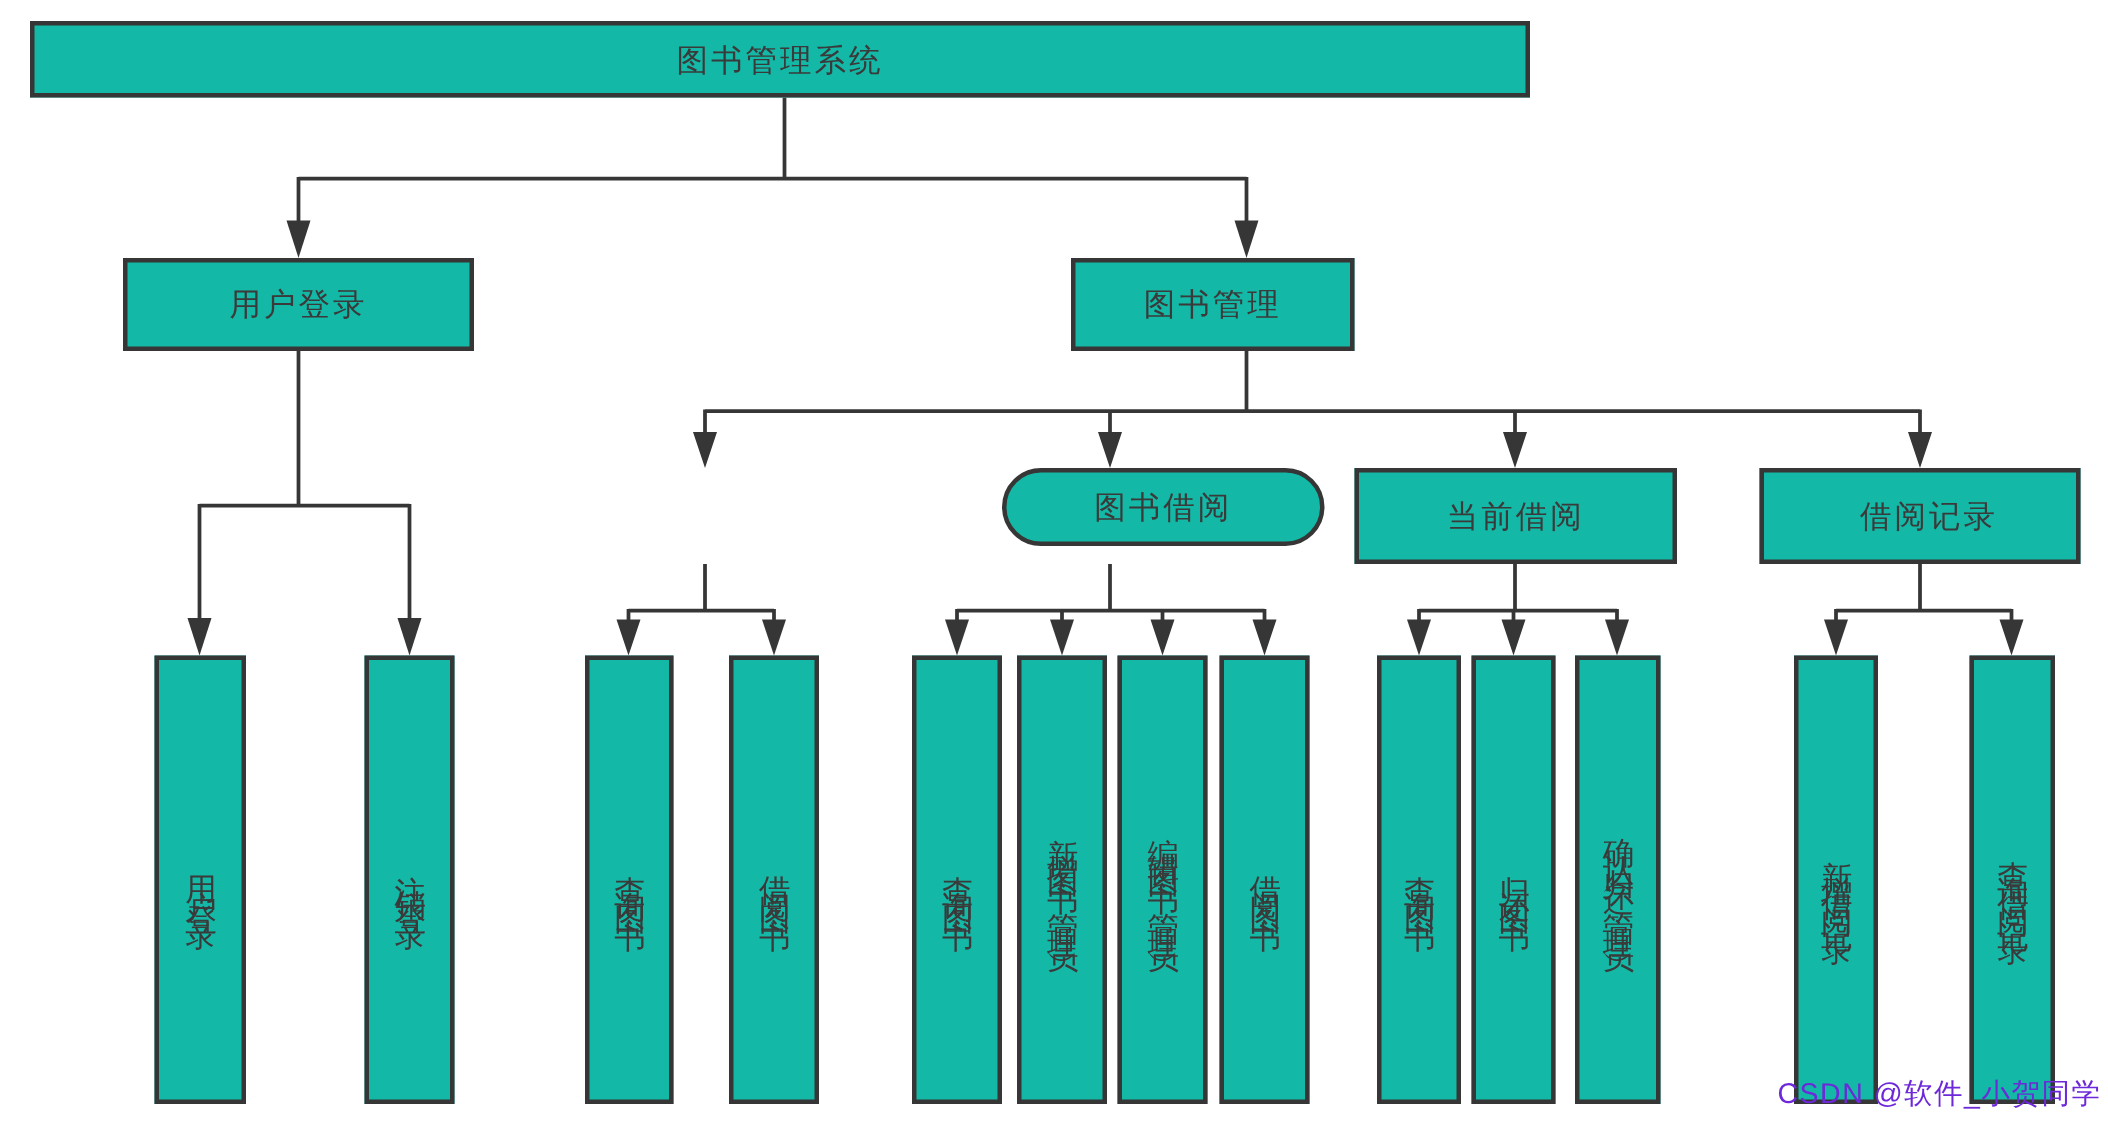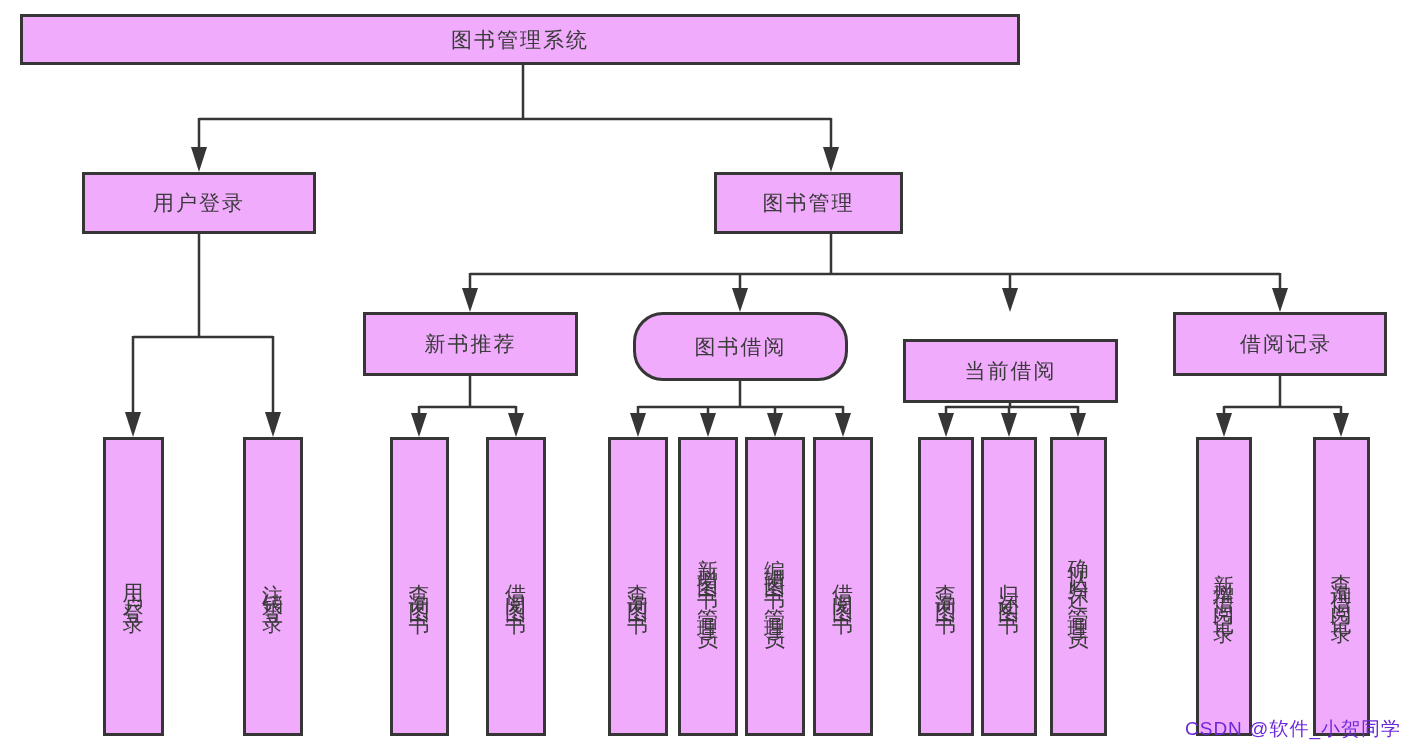--- a/index.html
+++ b/index.html
@@ -20,21 +20,21 @@
   svg.connectors {
     position: absolute;
     left: 0; top: 0;
     width: 1405px; height: 747px;
     pointer-events: none;
   }
 
   .node {
     position: absolute;
     border: 3px solid #363636;
-    background: #f0abfc;
+    background: #14b8a6;
     display: flex;
     align-items: center;
     justify-content: center;
     color: #3a3a3a;
   }
   .hlabel {
     font-size: 21px;
     letter-spacing: 2px;
     white-space: nowrap;
   }
@@ -47,22 +47,22 @@
     white-space: nowrap;
   }
 
   
   .n-root { left: 20px;  top: 14px;  width: 1000px; height: 51px; }
   
   .n-login  { left: 82px;  top: 172px; width: 234px; height: 62px; }
   .n-bookmg { left: 714px; top: 172px; width: 189px; height: 62px; }
   
   .n-s1 { left: 363px;  top: 312px; width: 215px; height: 64px; }
-  .n-s2 { left: 633px;  top: 312px; width: 215px; height: 69px; border-radius: 30px; }
-  .n-s3 { left: 903px;  top: 312px; width: 215px; height: 64px; margin-top: 27px; }
+  .n-s2 { left: 668px;  top: 312px; width: 215px; height: 52px; border-radius: 30px; }
+  .n-s3 { left: 903px;  top: 312px; width: 215px; height: 64px; }
   .n-s4 { left: 1173px; top: 312px; width: 214px; height: 64px; padding-left: 12px; }
   
   .n-u1 { left: 103px;  width: 61px; }
   .n-u2 { left: 243px;  width: 60px; }
   .n-n1 { left: 390px;  width: 59px; }
   .n-n2 { left: 486px;  width: 60px; }
   .n-b1 { left: 608px;  width: 60px; }
   .n-b2 { left: 678px;  width: 60px; }
   .n-b3 { left: 745px;  width: 60px; }
   .n-b4 { left: 813px;  width: 60px; }
@@ -139,23 +139,20 @@
     <span class="hlabel">图书管理系统</span>
   </div>
 
   <div class="node n-login">
     <span class="hlabel">用户登录</span>
   </div>
   <div class="node n-bookmg">
     <span class="hlabel">图书管理</span>
   </div>
 
-  <div class="node n-s1">
-    <span class="hlabel">新书推荐</span>
-  </div>
   <div class="node n-s2">
     <span class="hlabel">图书借阅</span>
   </div>
   <div class="node n-s3">
     <span class="hlabel">当前借阅</span>
   </div>
   <div class="node n-s4">
     <span class="hlabel">借阅记录</span>
   </div>
 

